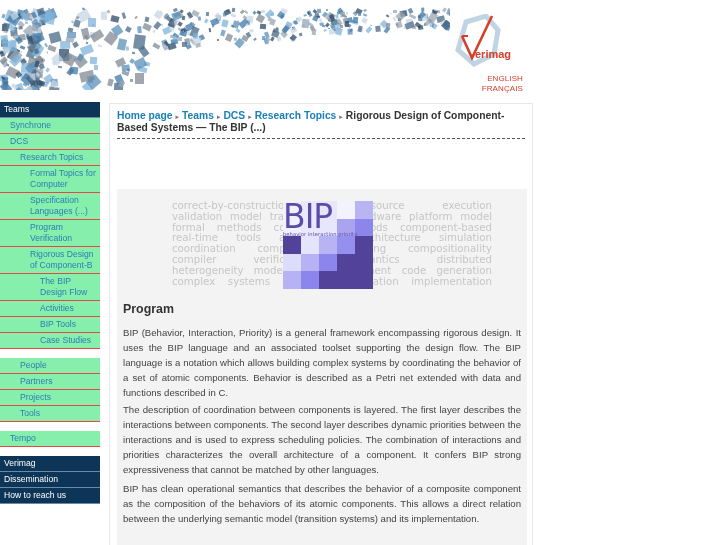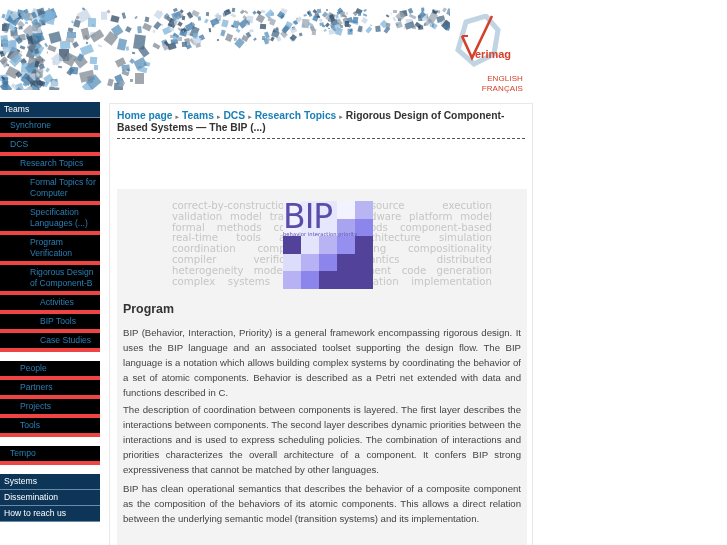--- a/index.html
+++ b/index.html
@@ -10,21 +10,21 @@
   .header { position: absolute; left: 0; top: 0; width: 727px; height: 100px; }
   .confetti { position: absolute; left: 0; top: 0; width: 450px; height: 90px; overflow: hidden; }
   .confetti span { position: absolute; display: block; opacity: 0.75; }
   .logo { position: absolute; left: 452px; top: 14px; width: 80px; height: 60px; }
   .lang { position: absolute; right: 204px; font-size: 8px; color: #d4402a; text-align: right; letter-spacing: 0.1px; }
   .lang.en { top: 74px; }
   .lang.fr { top: 84px; }
 
   
   .sidebar { position: absolute; left: 0; top: 102px; width: 100px; }
-  .nav-item { display: block; font-size: 8.6px; color: #2a7fb5; background: #000000; border-bottom: 4px solid #ef4444; line-height: 11px; padding: 2px 4px; }
+  .nav-item { display: block; font-size: 8.6px; color: #2a7fb5; background: #86efac; border-bottom: 1px solid #ef4444; line-height: 11px; padding: 2px 4px; }
   .nav-item.dark { background: #0d3557; color: #ffffff; border-bottom: 1px solid #6c8aa3; }
   .nav-item.lvl1 { padding-left: 10px; }
   .nav-item.lvl2 { padding-left: 20px; }
   .nav-item.lvl3 { padding-left: 30px; }
   .nav-item.lvl4 { padding-left: 40px; }
   .gap { height: 9px; }
 
   
   .main { position: absolute; left: 109px; top: 103px; width: 424px; height: 442px; border: 1px solid #e8e8e8; border-bottom: none; background: #fff; }
   .breadcrumb { position: absolute; left: 7px; top: 7px; width: 408px; font-size: 10.3px; line-height: 10.5px; font-weight: bold; color: #333; padding-bottom: 5px; border-bottom: 1px dashed #555; }
@@ -485,32 +485,33 @@
 
 <nav class="sidebar">
   <a class="nav-item dark">Teams</a>
   <a class="nav-item lvl1">Synchrone</a>
   <a class="nav-item lvl1">DCS</a>
   <a class="nav-item lvl2">Research Topics</a>
   <a class="nav-item lvl3">Formal Topics for Computer</a>
   <a class="nav-item lvl3">Specification Languages (...)</a>
   <a class="nav-item lvl3">Program Verification</a>
   <a class="nav-item lvl3">Rigorous Design of Component-B</a>
+  <a class="nav-item lvl4">The BIP Design Flow</a>
   <a class="nav-item lvl4">Activities</a>
   <a class="nav-item lvl4">BIP Tools</a>
   <a class="nav-item lvl4">Case Studies</a>
   <div class="gap"></div>
   <a class="nav-item lvl2">People</a>
   <a class="nav-item lvl2">Partners</a>
   <a class="nav-item lvl2">Projects</a>
   <a class="nav-item lvl2">Tools</a>
   <div class="gap"></div>
   <a class="nav-item lvl1">Tempo</a>
   <div class="gap"></div>
-  <a class="nav-item dark">Systems</a>
+  <a class="nav-item dark">Verimag</a>
   <a class="nav-item dark">Dissemination</a>
   <a class="nav-item dark">How to reach us</a>
 
 </nav>
 
 <main class="main">
   <div class="breadcrumb">
     <a>Home page</a><span class="sep">▸</span><a>Teams</a><span class="sep">▸</span><a>DCS</a><span class="sep">▸</span><a>Research Topics</a><span class="sep">▸</span><span>Rigorous Design of Component-Based Systems — The BIP (...)</span>
   </div>
 

